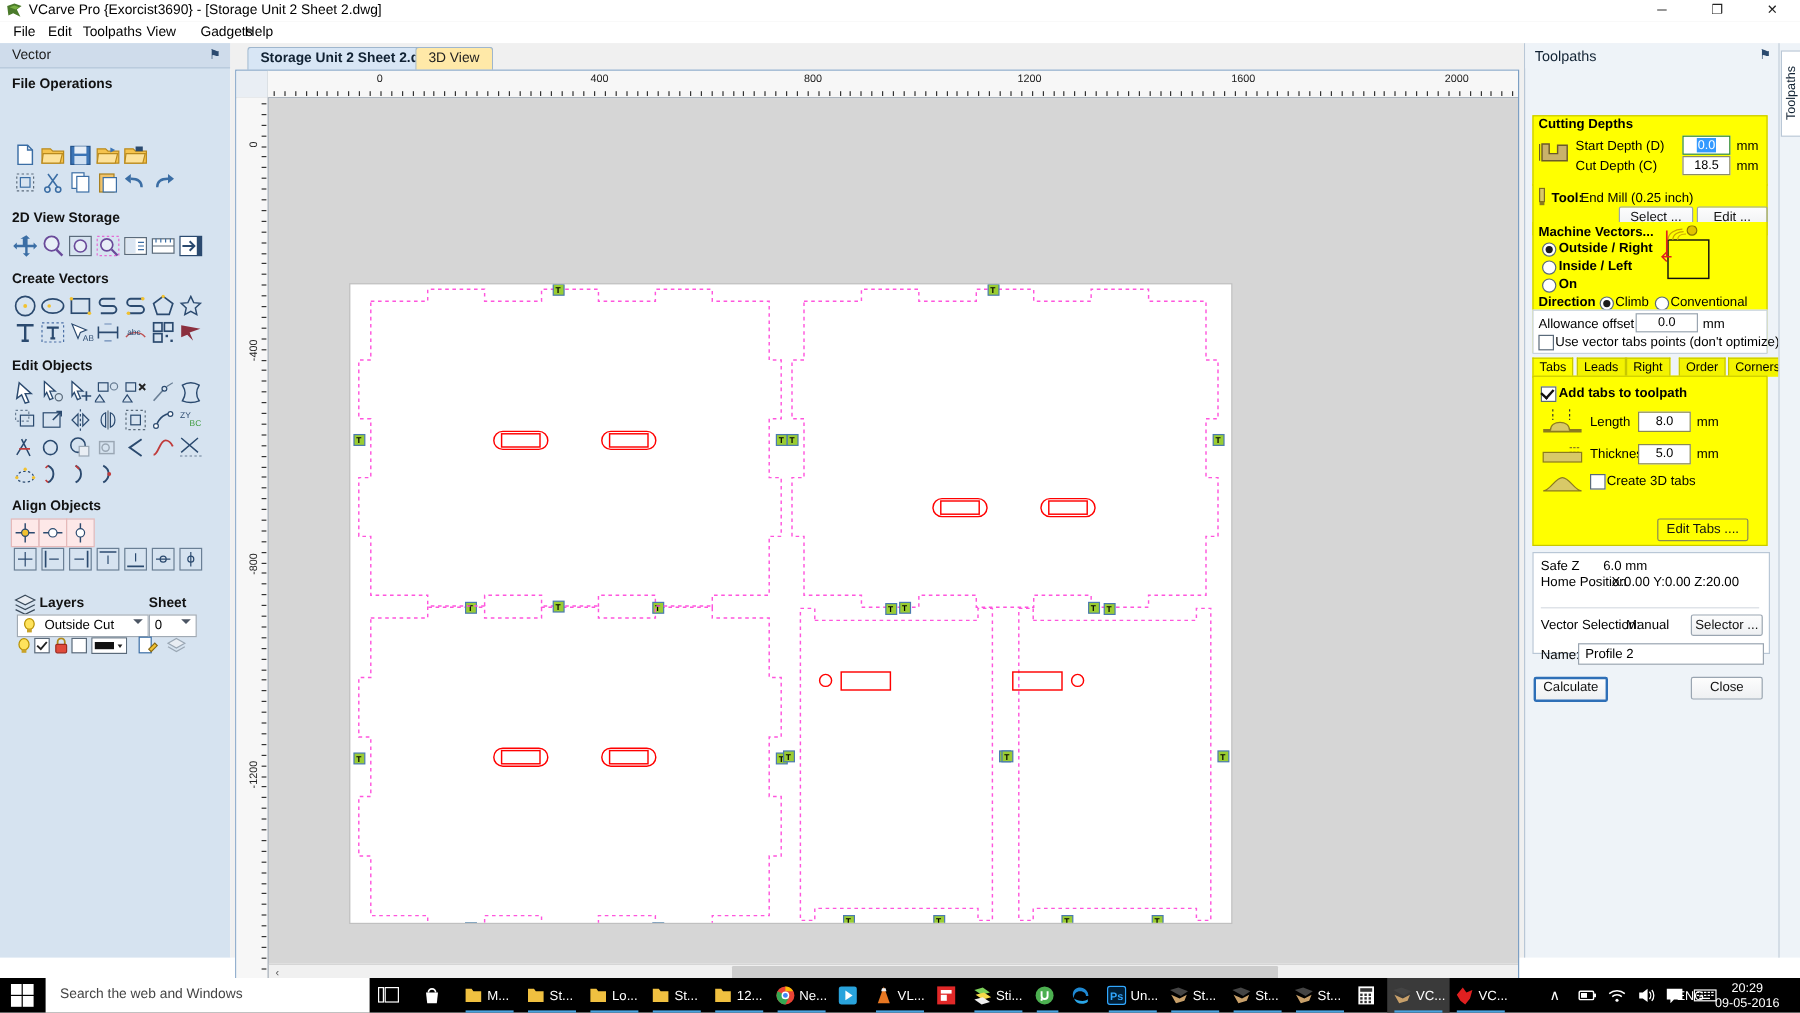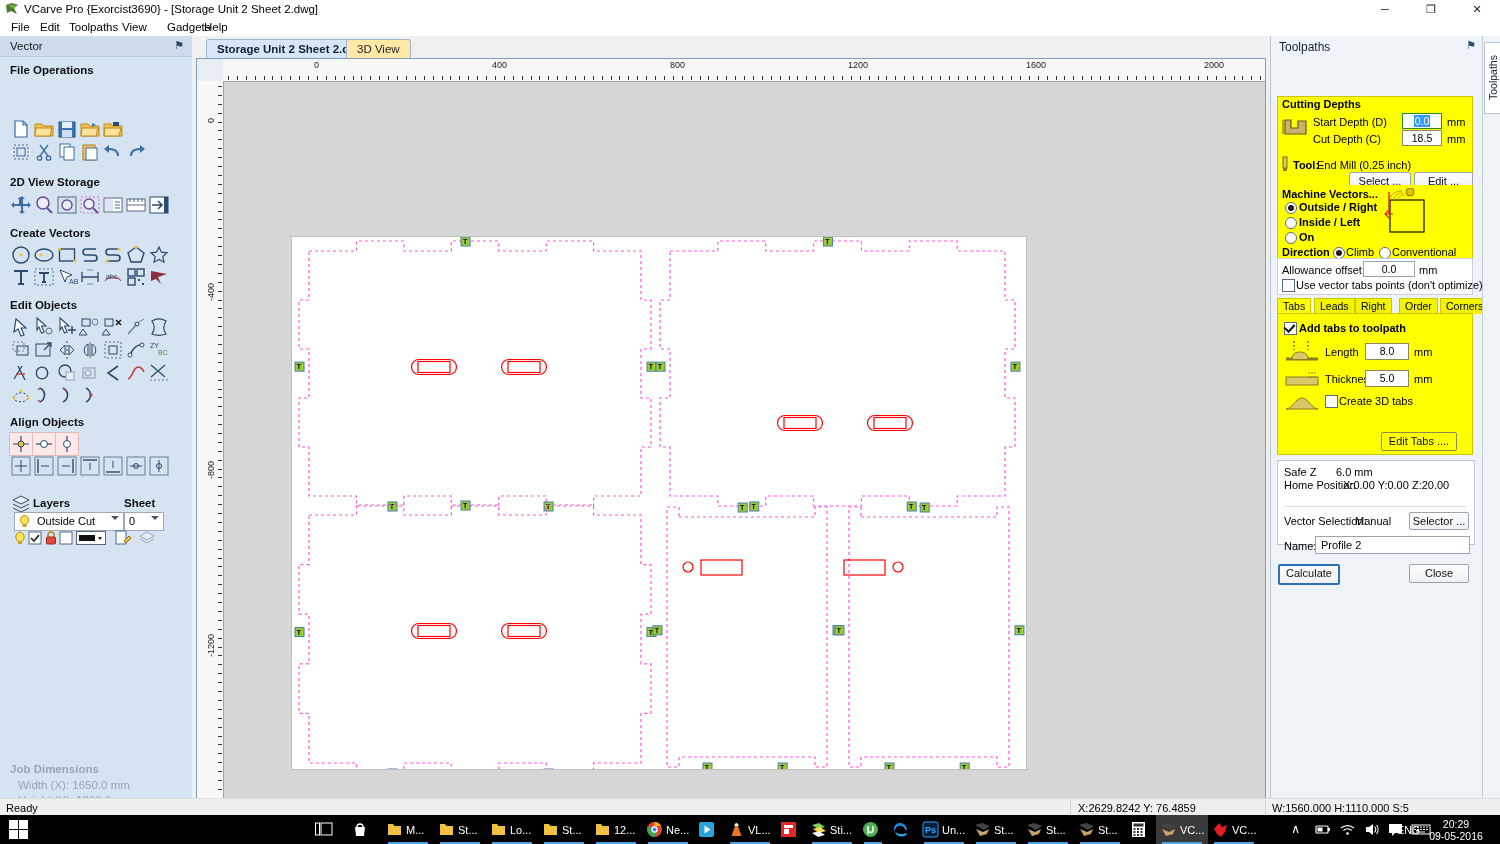--- a/index.html
+++ b/index.html
@@ -650,26 +650,20 @@
           <path d="M10 11l5-5 2 2-5 5z" fill="#f2c230" stroke="#8a6a12"></path>
         </svg>
       </div>
     <div class="ico" style="left:138px;top:494px;width:18px;height:16px">
         <svg width="18" height="16" viewBox="0 0 18 16">
           <path d="M9 2l7 4-7 4-7-4z" fill="#e8edf3" stroke="#9aa7b4"></path>
           <path d="M2 9l7 4 7-4" fill="none" stroke="#9aa7b4"></path>
         </svg>
       </div>
 
-    <div class="jobdims">
-      <div class="t">Job Dimensions</div>
-      <div style="padding-left:8px">Width  (X): 1650.0 mm</div>
-      <div style="padding-left:8px">Height (Y): 1200.0 mm</div>
-      <div style="padding-left:8px">Depth  (Z): 18.0 mm</div>
-    </div>
   </div>
 
   <div class="docarea">
     <div class="tabstrip">
       <div class="doctab active">Storage Unit 2 Sheet 2.dwg</div>
       <div class="doctab other">3D View</div>
     </div>
 
     <div class="canvaswrap">
       <div class="rul-corner"></div>
@@ -1172,36 +1166,32 @@
 
     <div class="btn def" style="left:7px;top:528px;width:58px;height:17px;line-height:15px">Calculate</div>
     <div class="btn" style="left:138px;top:528px;width:58px;height:17px;line-height:17px">Close</div>
   </div>
 
   <div class="rp-tabvert">
     <div class="v"></div>
     <div class="vt">Toolpaths</div>
   </div>
 
-  <div class="statusbar">
-    <div class="ready">Ready</div>
-    <div class="sb-sep" style="left:1070px"></div>
-    <div class="cell" style="left:1078px">X:2629.8242 Y: 76.4859</div>
-    <div class="sb-sep" style="left:1265px"></div>
-    <div class="cell" style="left:1272px">W:1560.000  H:1110.000  S:5</div>
-  </div>
 
   <div class="taskbar">
     <div class="startbtn">
       <svg width="20" height="20" viewBox="0 0 20 20" style="position:absolute;left:9px;top:5px">
           <rect x="0" y="0" width="9" height="9" fill="#fff"></rect>
           <rect x="10" y="0" width="9" height="9" fill="#fff"></rect>
           <rect x="0" y="10" width="9" height="9" fill="#fff"></rect>
           <rect x="10" y="10" width="9" height="9" fill="#fff"></rect>
         </svg>
+    </div>
+    <div class="searchbox">
+      <div class="ph">Search the web and Windows</div>
     </div>
     <div class="tbitem" style="left:310px;width:28px">
       <svg width="18" height="16" viewBox="0 0 18 16" style="position:absolute;left:5px;top:7px">
           <rect x="0.5" y="1" width="4" height="12" fill="none" stroke="#fff"></rect>
           <rect x="6" y="1" width="11" height="12" fill="none" stroke="#fff"></rect>
         </svg>
     </div>
     <div class="tbitem" style="left:346px;width:28px">
       <svg width="16" height="16" viewBox="0 0 16 16" style="position:absolute;left:6px;top:7px">
           <path d="M3 5h10l-1 9H4z" fill="#fff"></path>

